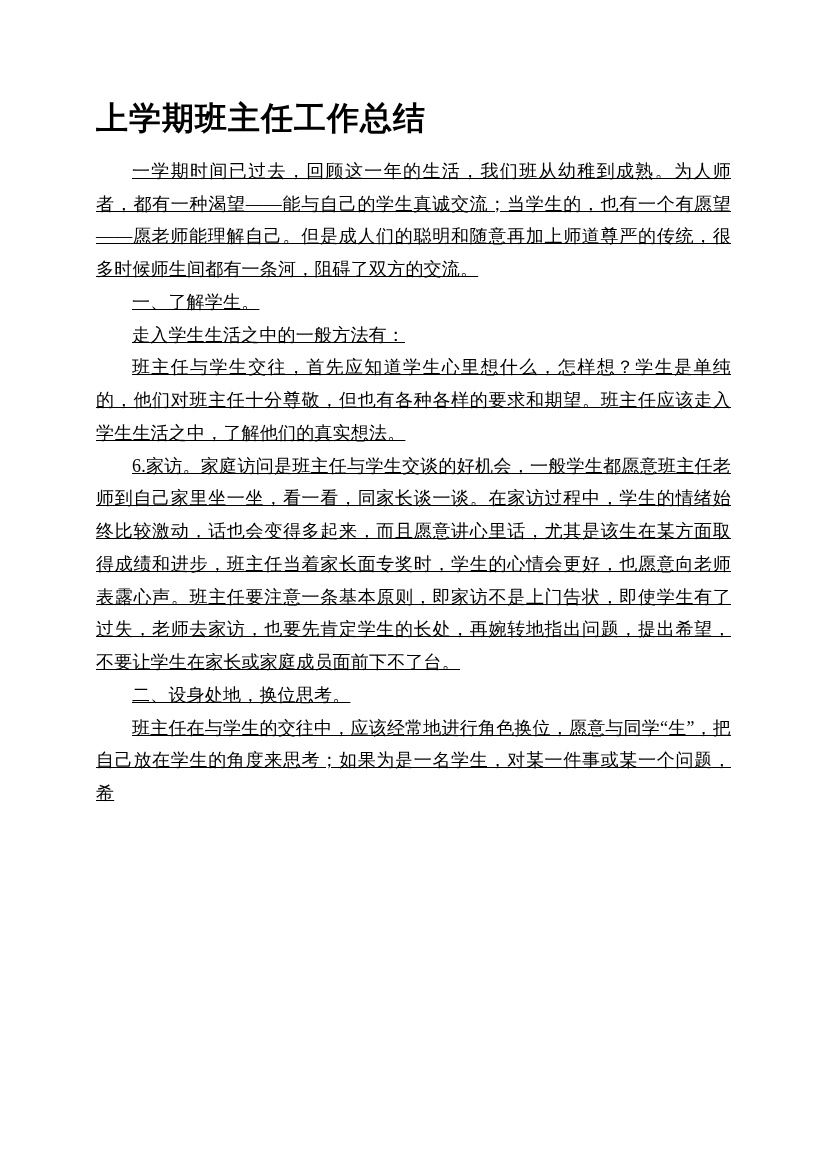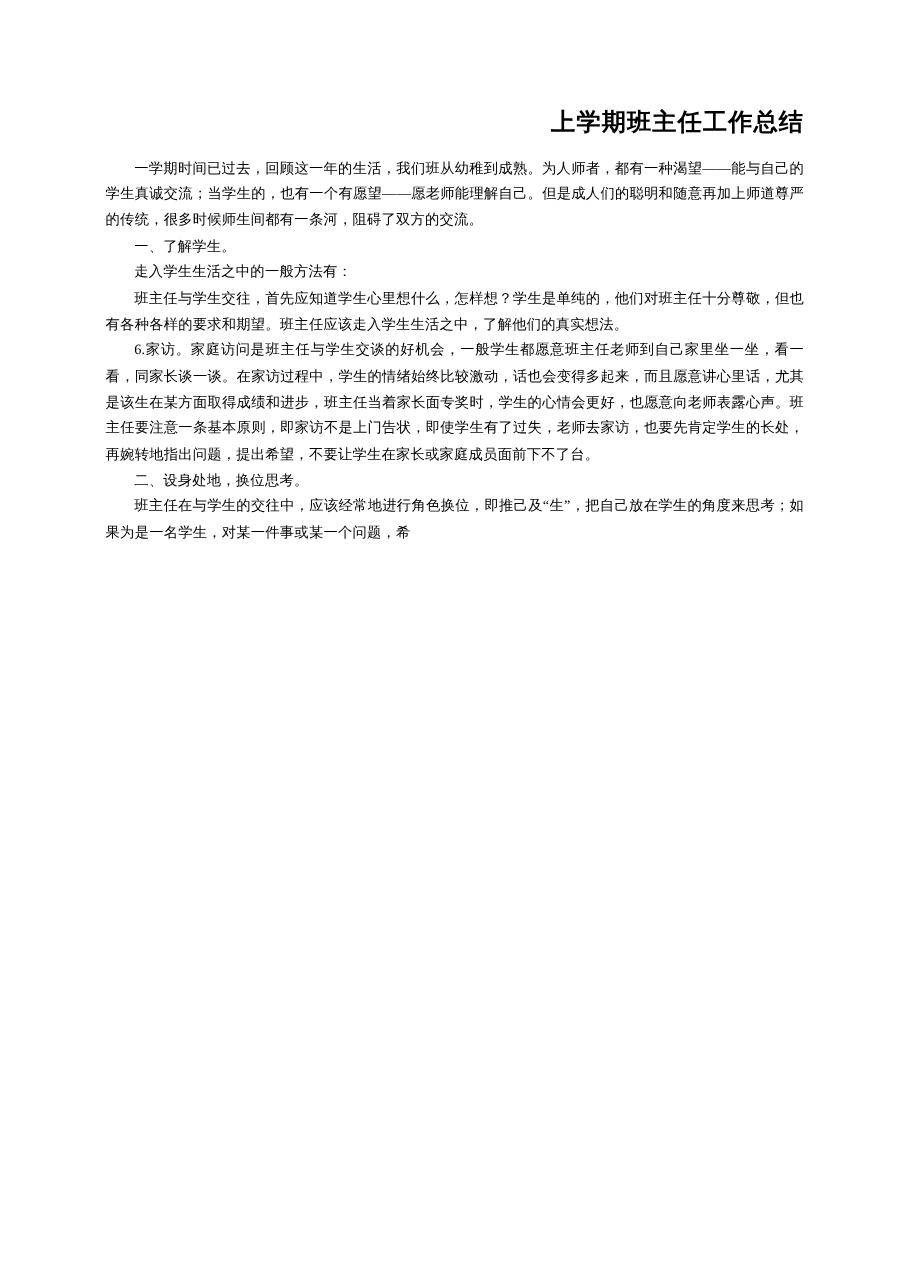--- a/index.html
+++ b/index.html
@@ -21,45 +21,46 @@
     box-sizing: border-box;
     background: #ffffff;
   }
   .content {
     position: absolute;
     left: 96px;
     top: 96px;
     width: 635px;
   }
   .doc-title {
-    font-size: 22px;
+    font-size: 32px;
     font-weight: bold;
-    text-align: right;
+    text-align: left;
     letter-spacing: 1px;
     margin: 0 0 14px 0;
     line-height: 1.4;
   }
   .para {
-    font-size: 13px;
+    font-size: 18px;
     line-height: 1.82;
     text-align: justify;
     text-justify: inter-ideograph;
     margin: 0;
     text-indent: 2em;
     letter-spacing: 0.2px;
+    text-decoration: underline;
   }
 </style>
 </head>
 <body>
 
 <div class="page">
   <div class="content">
     <h1 class="doc-title">上学期班主任工作总结</h1>
 
     <p class="para">一学期时间已过去，回顾这一年的生活，我们班从幼稚到成熟。为人师者，都有一种渴望——能与自己的学生真诚交流；当学生的，也有一个有愿望——愿老师能理解自己。但是成人们的聪明和随意再加上师道尊严的传统，很多时候师生间都有一条河，阻碍了双方的交流。</p>
     <p class="para">一、了解学生。</p>
     <p class="para">走入学生生活之中的一般方法有：</p>
     <p class="para">班主任与学生交往，首先应知道学生心里想什么，怎样想？学生是单纯的，他们对班主任十分尊敬，但也有各种各样的要求和期望。班主任应该走入学生生活之中，了解他们的真实想法。</p>
     <p class="para">6.家访。家庭访问是班主任与学生交谈的好机会，一般学生都愿意班主任老师到自己家里坐一坐，看一看，同家长谈一谈。在家访过程中，学生的情绪始终比较激动，话也会变得多起来，而且愿意讲心里话，尤其是该生在某方面取得成绩和进步，班主任当着家长面专奖时，学生的心情会更好，也愿意向老师表露心声。班主任要注意一条基本原则，即家访不是上门告状，即使学生有了过失，老师去家访，也要先肯定学生的长处，再婉转地指出问题，提出希望，不要让学生在家长或家庭成员面前下不了台。</p>
     <p class="para">二、设身处地，换位思考。</p>
-    <p class="para">班主任在与学生的交往中，应该经常地进行角色换位，即推己及“生”，把自己放在学生的角度来思考；如果为是一名学生，对某一件事或某一个问题，希</p>
+    <p class="para">班主任在与学生的交往中，应该经常地进行角色换位，愿意与同学“生”，把自己放在学生的角度来思考；如果为是一名学生，对某一件事或某一个问题，希</p>
   </div>
 </div>
 
 </body></html>

